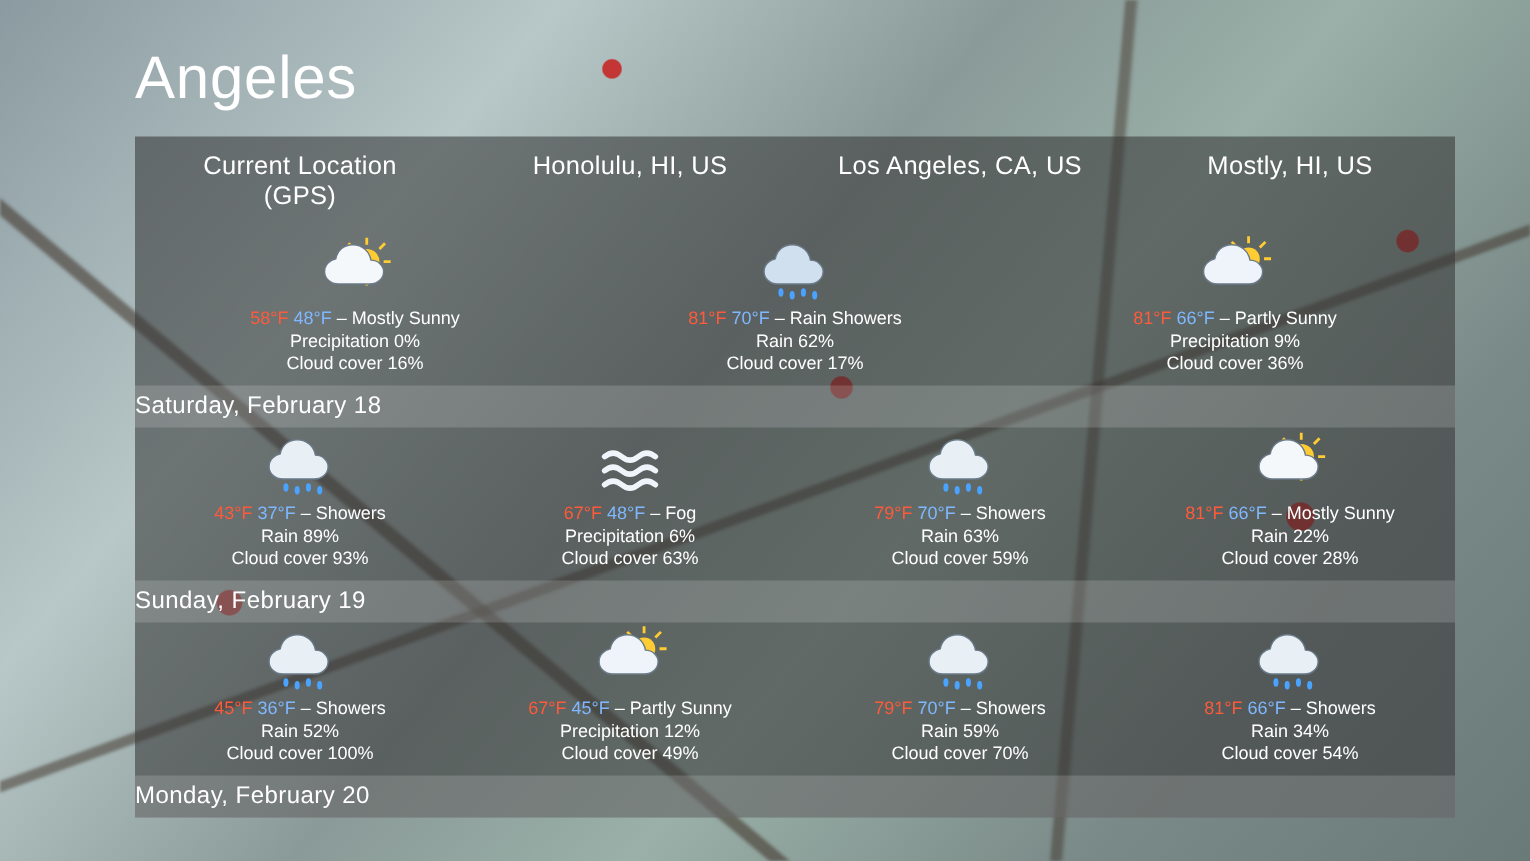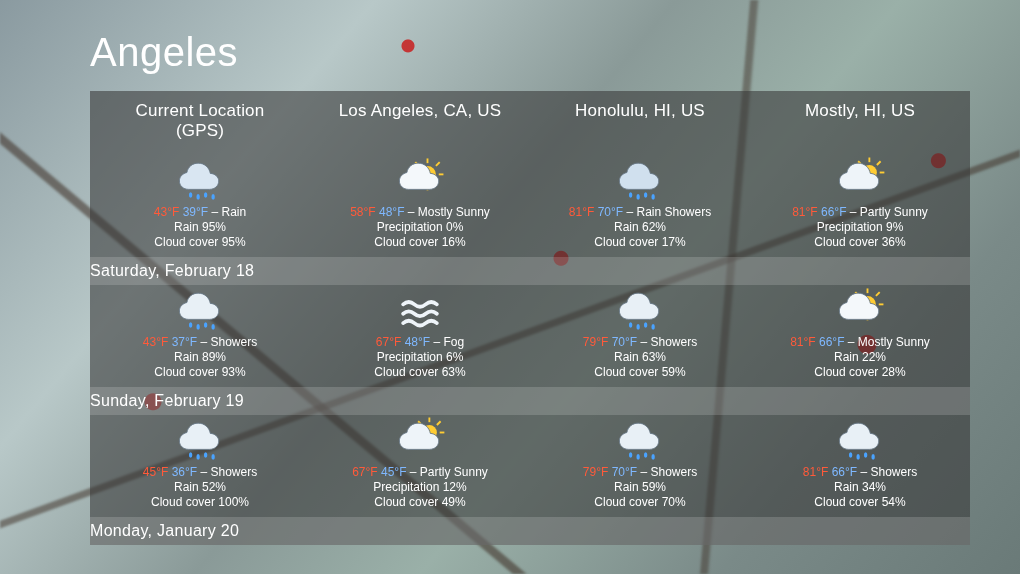--- a/index.html
+++ b/index.html
@@ -48,42 +48,26 @@
 </head>
 <body>
 
 <div class="page">
   <div class="title">Angeles</div>
 
   <div class="panel">
 
     <div class="headers">
       <div>Current Location (GPS)</div>
+      <div>Honolulu, HI, US</div>
       <div>Los Angeles, CA, US</div>
-      <div>Honolulu, HI, US</div>
       <div>Mostly, HI, US</div>
     </div>
 
     <div class="row">
-      <div class="cell">
-          <div class="icon">
-            <svg width="60" height="46" viewBox="0 0 64 48">
-              <path d="M20 34c-6 0-10-4-10-9 0-5 4-8 8-9 1-6 6-10 12-10 7 0 12 5 13 11 5 0 9 4 9 8 0 5-4 9-10 9H20z" fill="#d9e6f2" stroke="#6a7a88" stroke-width="1"></path>
-              <g fill="#4aa3ff">
-      <ellipse cx="22" cy="40" rx="1.8" ry="3"></ellipse>
-                <ellipse cx="30" cy="42" rx="1.8" ry="3"></ellipse>
-      <ellipse cx="38" cy="40" rx="1.8" ry="3"></ellipse>
-                <ellipse cx="46" cy="42" rx="1.8" ry="3"></ellipse>
-    </g>
-            </svg>
-          </div>
-          <div class="line1"><span class="hi">43°F</span> <span class="lo">39°F</span><span class="cond"> – Rain</span></div>
-          <div class="line2">Rain 95%</div>
-          <div class="line3">Cloud cover 95%</div>
-        </div>
       <div class="cell">
           <div class="icon">
             <svg width="60" height="46" viewBox="0 0 64 48">
               <circle cx="40" cy="18" r="9" fill="#ffcc33"></circle>
     <g stroke="#ffcc33" stroke-width="2">
       <line x1="40" y1="6" x2="40" y2="1"></line>
       <line x1="40" y1="30" x2="40" y2="35"></line>
       <line x1="28" y1="18" x2="23" y2="18"></line>
       <line x1="52" y1="18" x2="57" y2="18"></line>
       <line x1="31" y1="9" x2="27" y2="5"></line>
@@ -265,16 +249,16 @@
       <ellipse cx="38" cy="40" rx="1.8" ry="3"></ellipse>
                 <ellipse cx="46" cy="42" rx="1.8" ry="3"></ellipse>
     </g>
             </svg>
           </div>
           <div class="line1"><span class="hi">81°F</span> <span class="lo">66°F</span><span class="cond"> – Showers</span></div>
           <div class="line2">Rain 34%</div>
           <div class="line3">Cloud cover 54%</div>
         </div>
     </div>
-    <div class="daybar">Monday, January 20</div>
+    <div class="daybar">Monday, February 20</div>
 
   </div>
 </div>
 
 </body></html>

